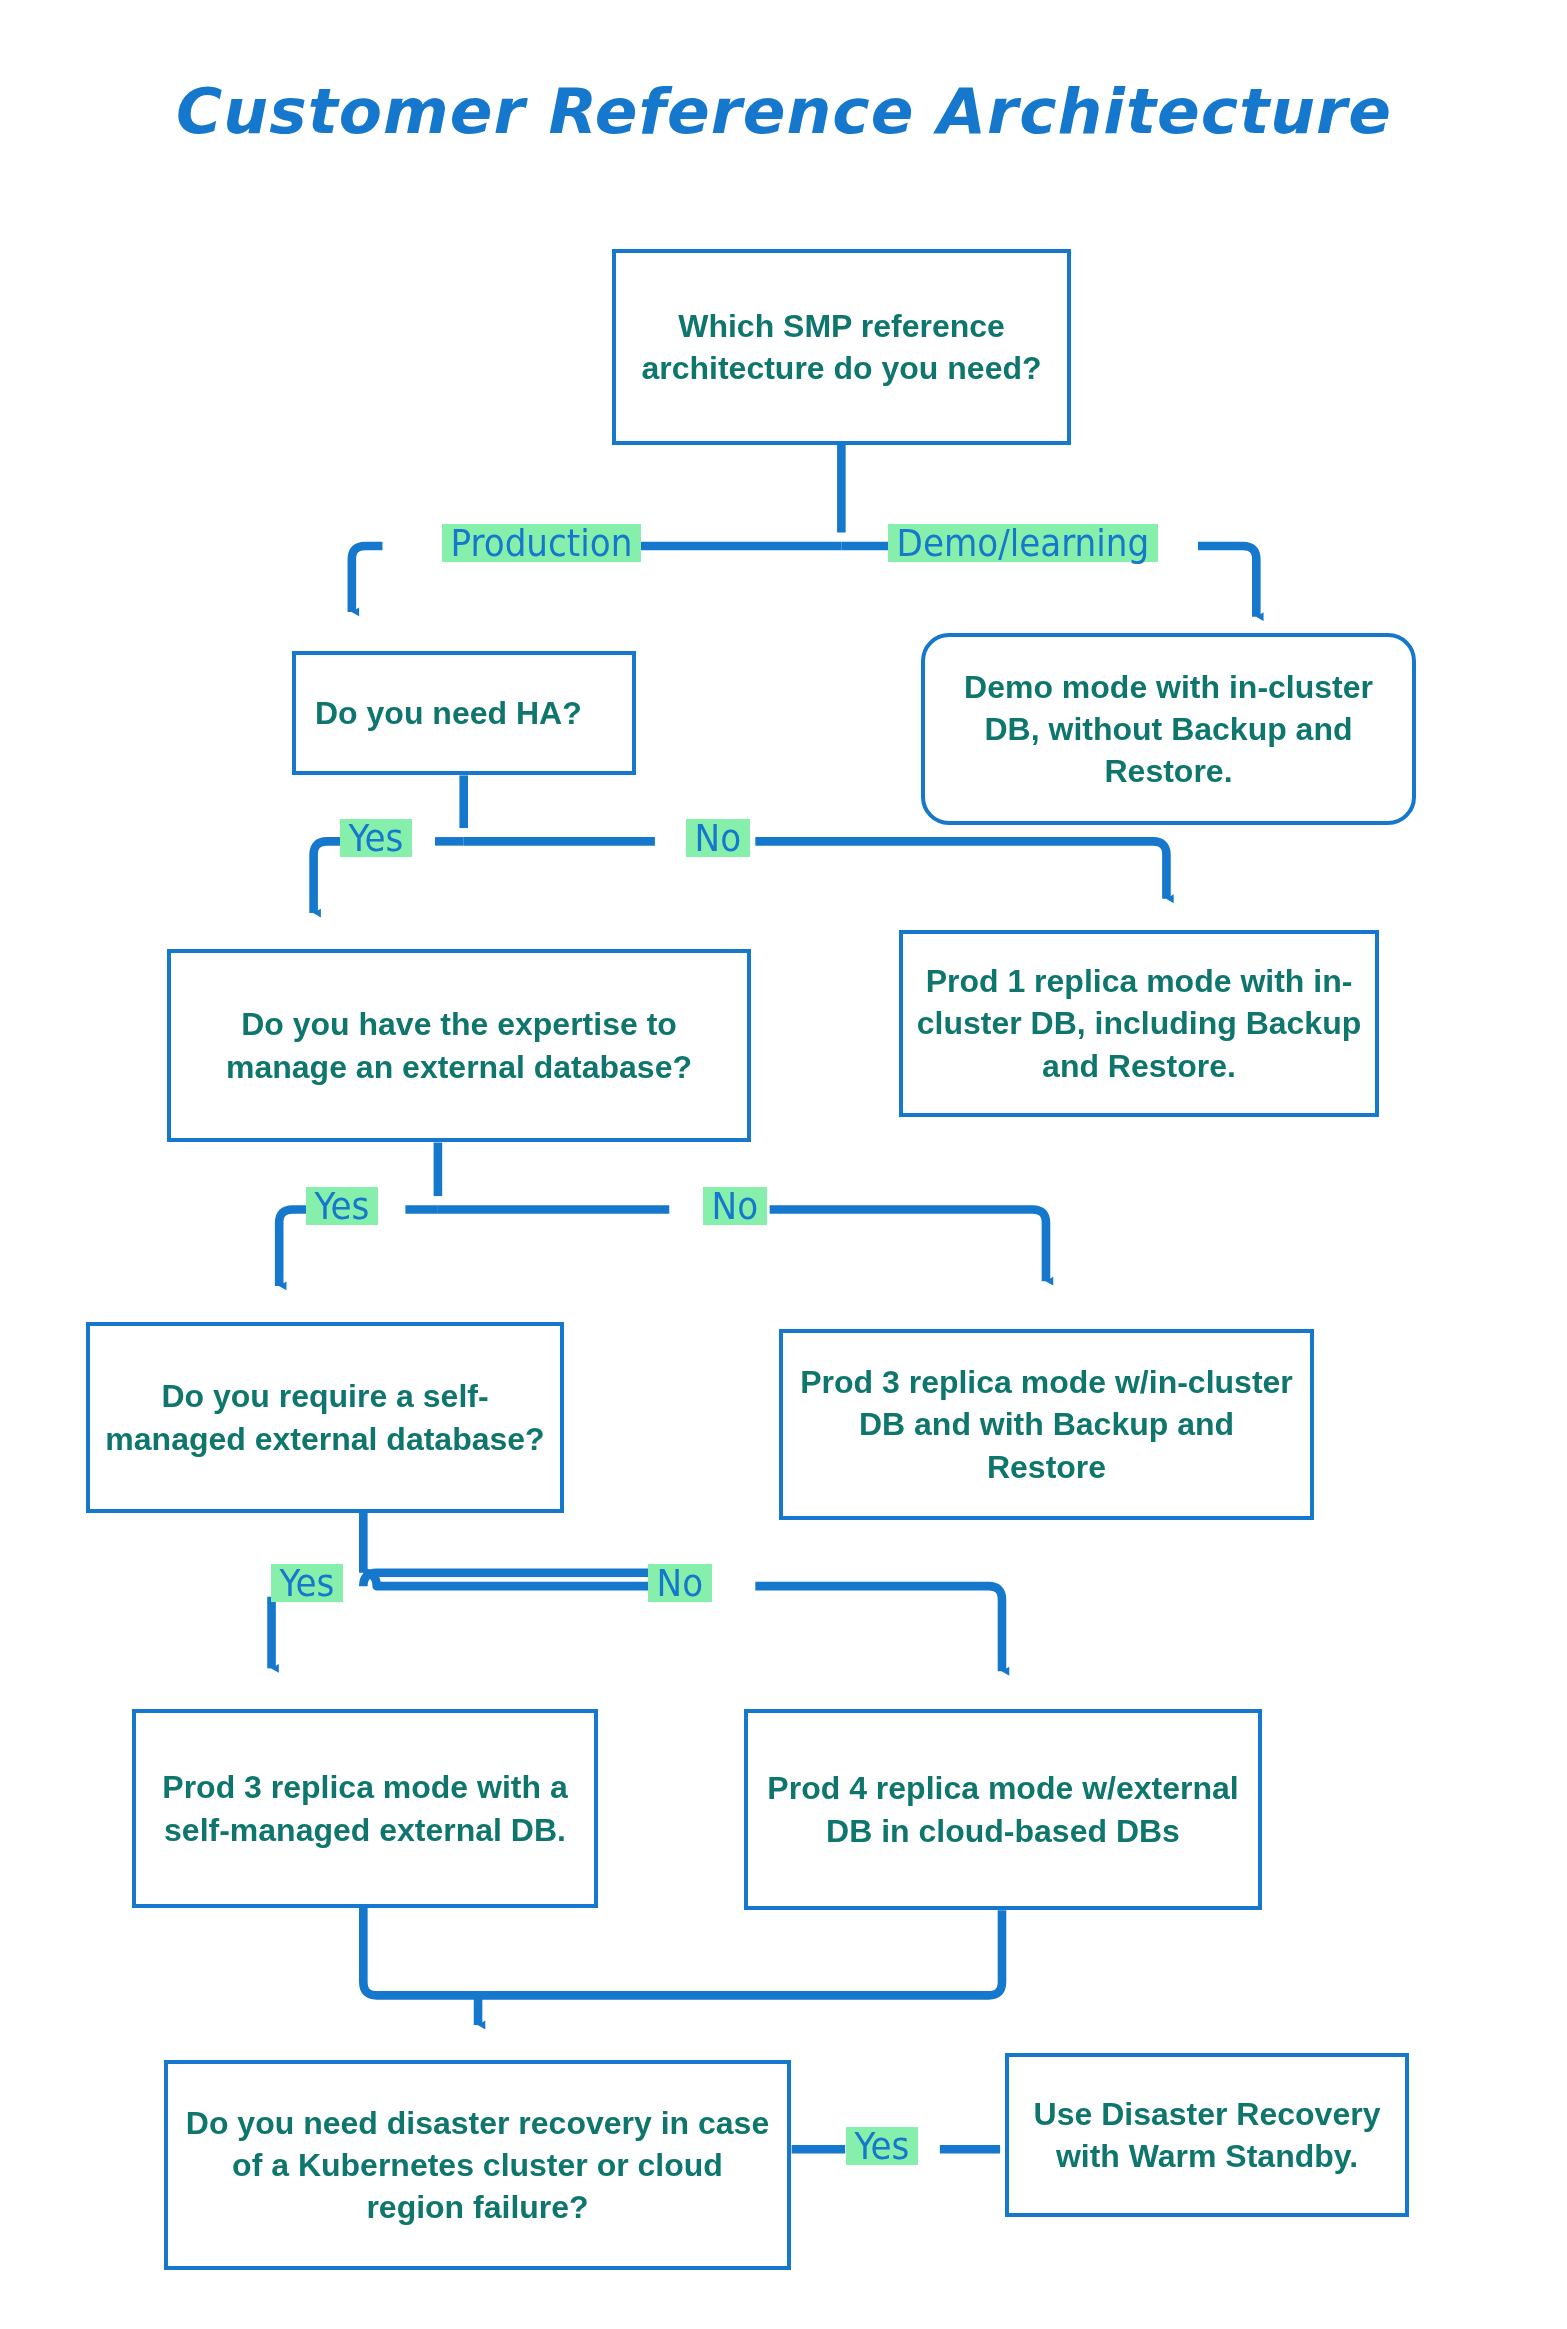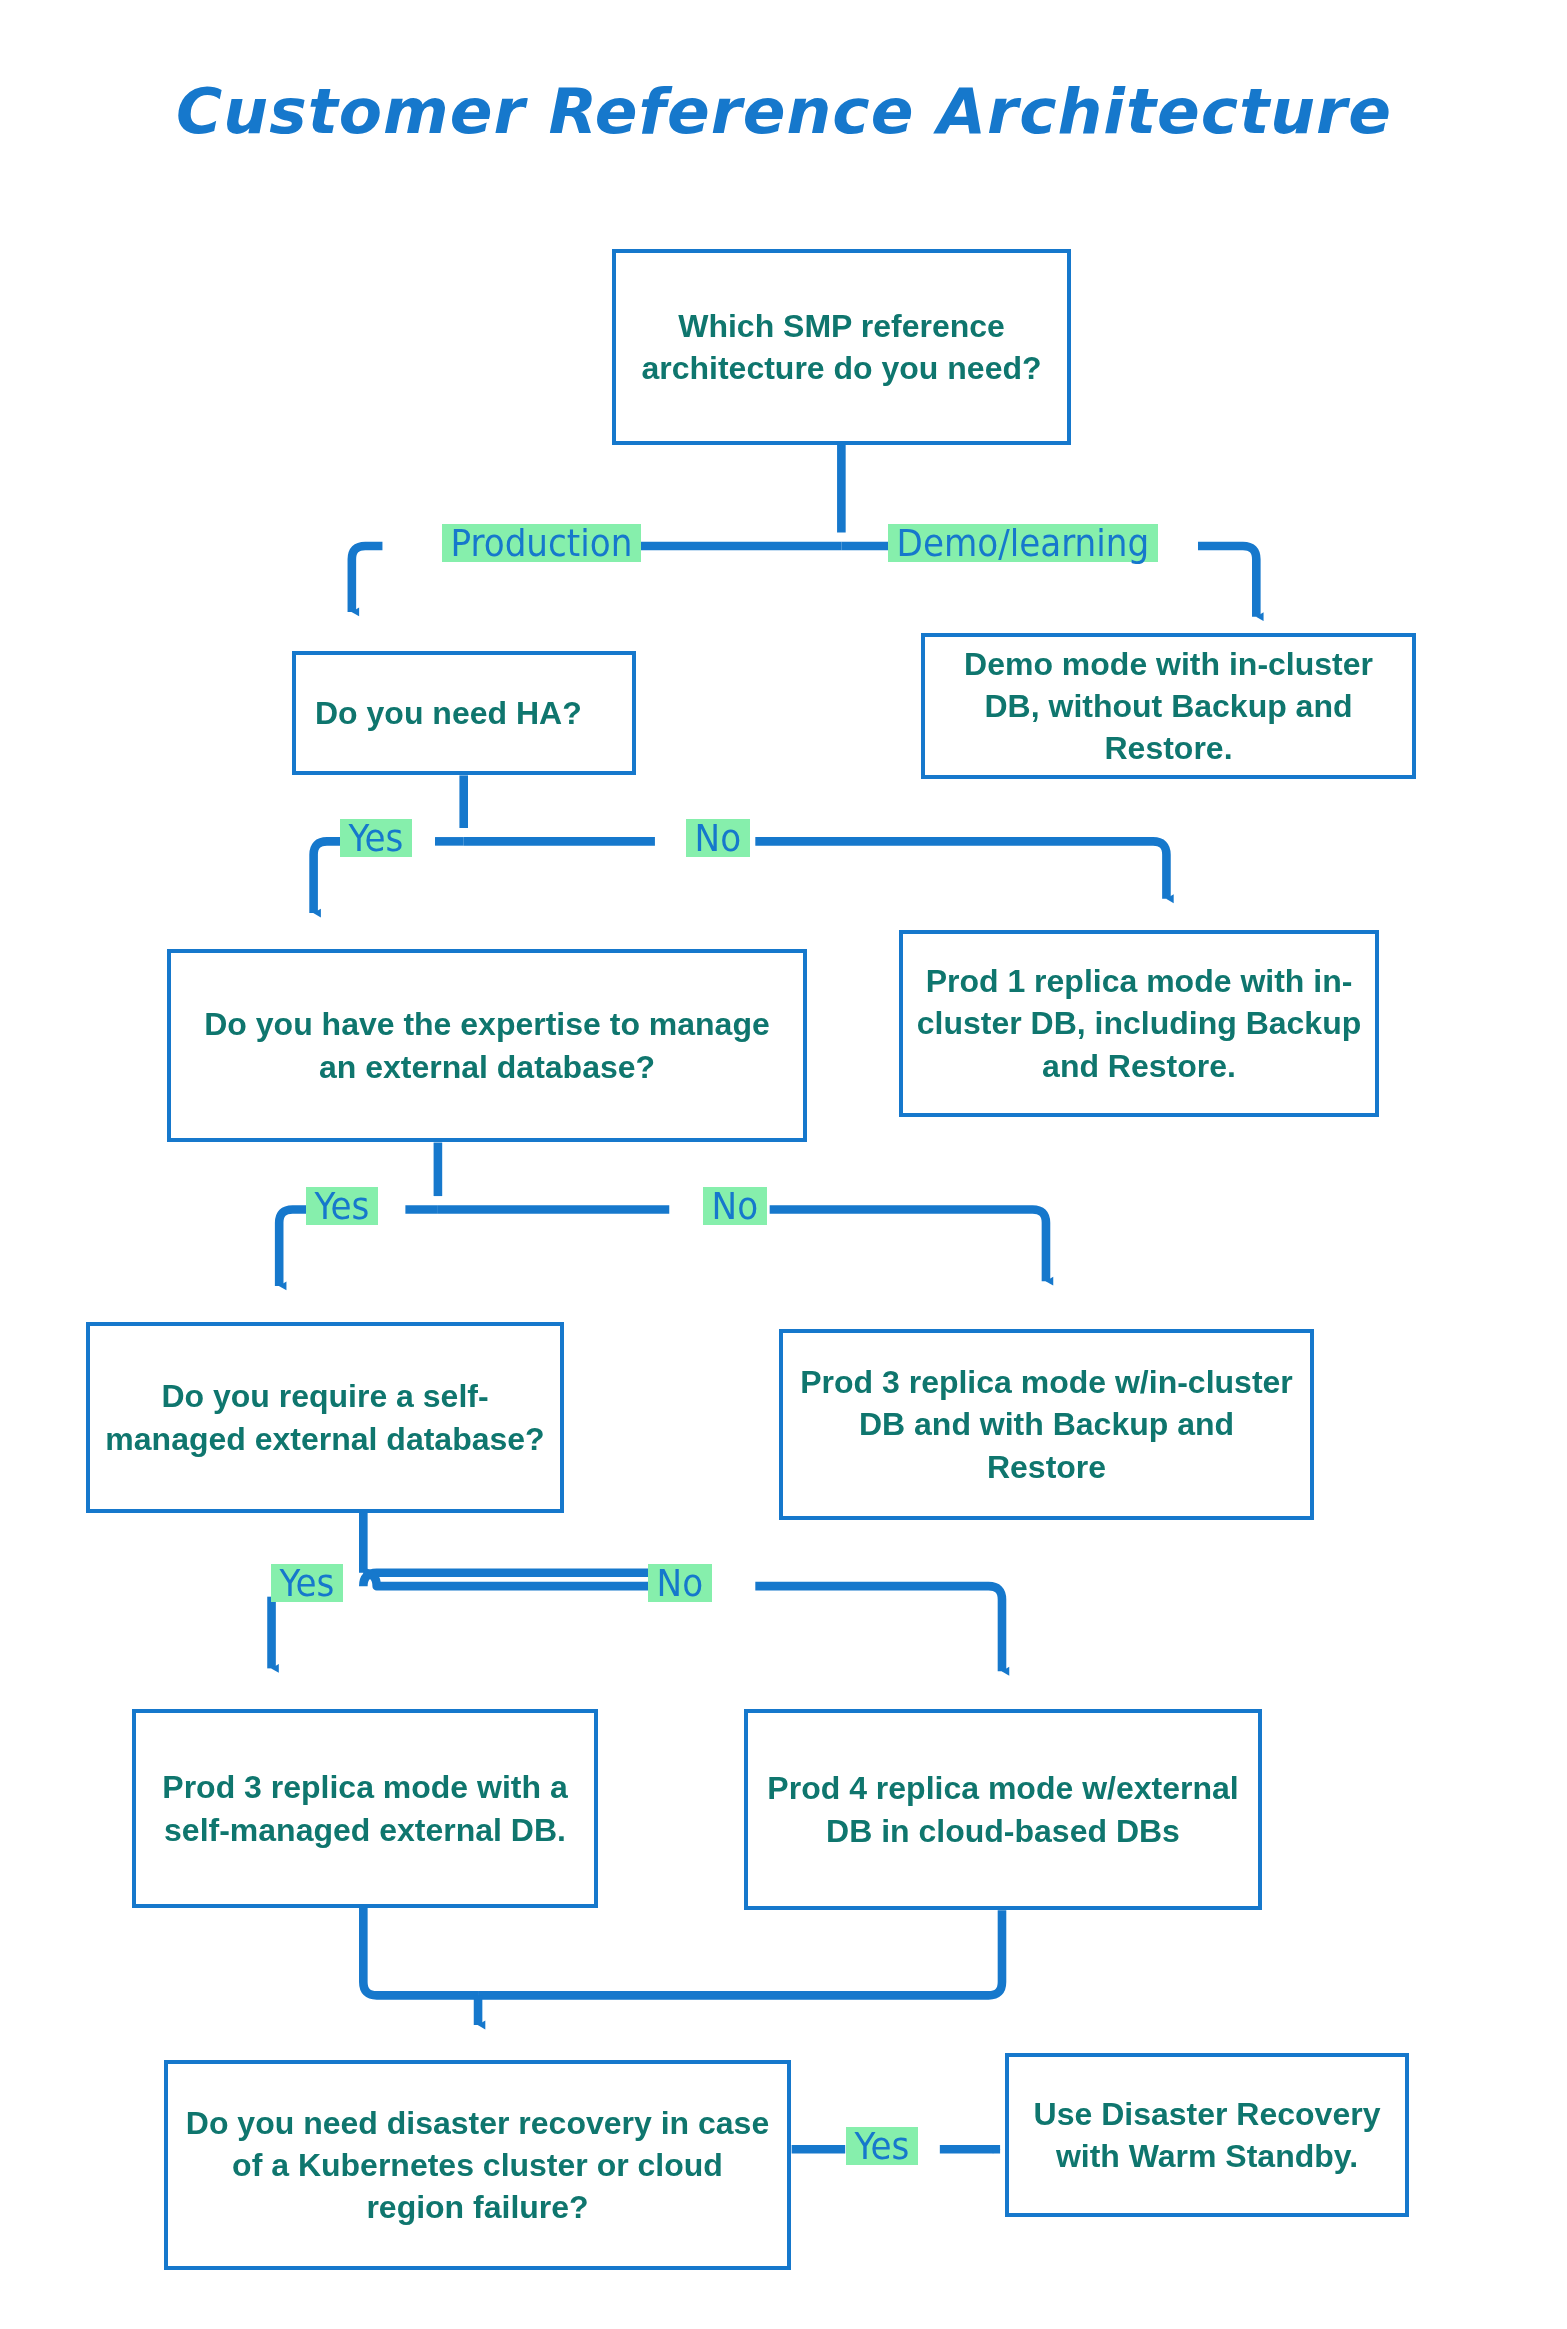--- a/index.html
+++ b/index.html
@@ -122,23 +122,23 @@
       <path d="M983,2248 L1046,2248" marker-end="url(#arrow-right)"></path>
     </g>
   </svg>
 
   <div class="title">Customer Reference Architecture</div>
 
   <div class="node" style="left:612px; top:249px; width:459px; height:196px;">Which SMP reference architecture do you need?</div>
 
   <div class="node left-align" style="left:292px; top:651px; width:344px; height:124px;">Do you need HA?</div>
 
-  <div class="node" style="left:921px; top:633px; width:495px; height:146px;">Demo mode with in-cluster DB, without Backup and Restore.</div>
+  <div class="node" style="left:921px; top:633px; width:495px; height:192px;border-radius:28px;">Demo mode with in-cluster DB, without Backup and Restore.</div>
 
-  <div class="node" style="left:167px; top:949px; width:640px; height:193px;">Do you have the expertise to manage an external database?</div>
+  <div class="node" style="left:167px; top:949px; width:584px; height:193px;">Do you have the expertise to manage an external database?</div>
 
   <div class="node" style="left:899px; top:930px; width:480px; height:187px;">Prod 1 replica mode with in-cluster DB, including Backup and Restore.</div>
 
   <div class="node" style="left:86px; top:1322px; width:478px; height:191px;">Do you require a self-managed external database?</div>
 
   <div class="node" style="left:779px; top:1317px; width:535px; height:191px;margin-top:12px;">Prod 3 replica mode w/in-cluster DB and with Backup and Restore</div>
 
   <div class="node" style="left:132px; top:1709px; width:466px; height:199px;">Prod 3 replica mode with a self-managed external DB.</div>
 
   <div class="node" style="left:744px; top:1709px; width:518px; height:201px;">Prod 4 replica mode w/external DB in cloud-based DBs</div>

